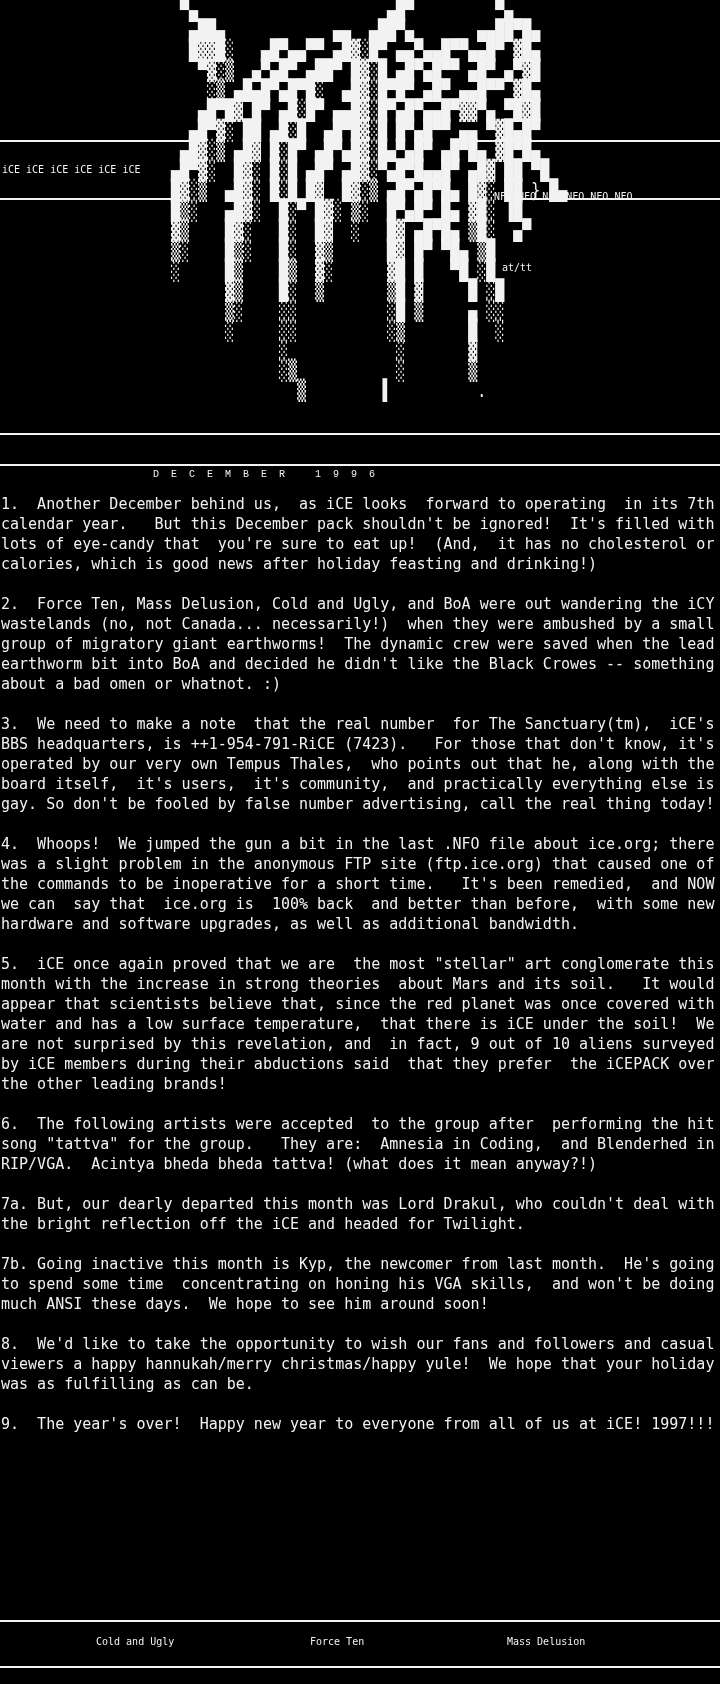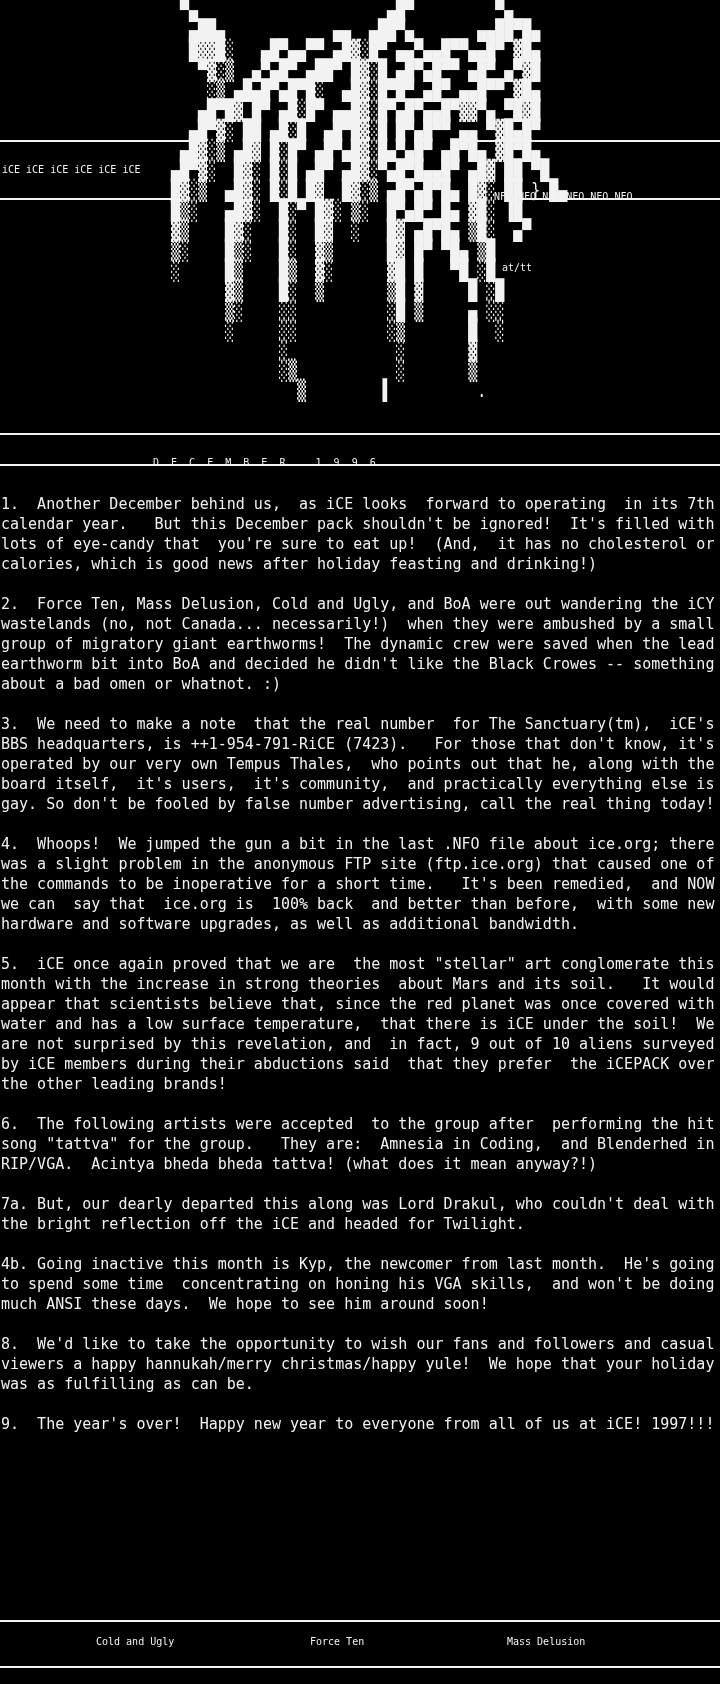--- a/index.html
+++ b/index.html
@@ -19,21 +19,21 @@
   }
   #logo-art{
     top:0;left:144px;
     font-size:20px;line-height:20px;
     transform:scaleX(0.7478);
     transform-origin:0 0;
   }
   #ice-marquee{top:160px;left:2px;}
   #nfo-marquee{top:160px;left:494px;margin-top:27px;}
   #logo-sig{top:238px;left:502px;margin-top:20px;}
-  #month-banner{top:453px;left:153px;}
+  #month-banner{top:465px;left:153px;font-family:Liberation Mono, monospace;}
   .rule{position:absolute;height:2px;background:#f2f2f2;}
   #rule-ice-top{top:140px;left:0;width:193px;}
   #rule-nfo-top{top:140px;left:464px;width:256px;}
   #rule-ice-bottom{top:198px;left:0;width:179px;}
   #rule-nfo-bottom{top:198px;left:513px;width:207px;}
   #rule-dec-top{top:433px;left:0;width:720px;}
   #rule-dec-bottom{top:464px;left:0;width:720px;}
   #rule-foot-top{top:1620px;left:0;width:720px;}
   #rule-foot-bottom{top:1666px;left:0;width:720px;}
   #nfo-body{top:494px;left:1px;width:651px;position:absolute;}
@@ -109,23 +109,23 @@
       <pre class="para">5.  iCE once again proved that we are  the most "stellar" art conglomerate this
 month with the increase in strong theories  about Mars and its soil.   It would
 appear that scientists believe that, since the red planet was once covered with
 water and has a low surface temperature,  that there is iCE under the soil!  We
 are not surprised by this revelation, and  in fact, 9 out of 10 aliens surveyed
 by iCE members during their abductions said  that they prefer  the iCEPACK over
 the other leading brands!</pre>
       <pre class="para">6.  The following artists were accepted  to the group after  performing the hit
 song "tattva" for the group.   They are:  Amnesia in Coding,  and Blenderhed in
 RIP/VGA.  Acintya bheda bheda tattva! (what does it mean anyway?!)</pre>
-      <pre class="para">7a. But, our dearly departed this along was Lord Drakul, who couldn't deal with
+      <pre class="para">7a. But, our dearly departed this month was Lord Drakul, who couldn't deal with
 the bright reflection off the iCE and headed for Twilight.</pre>
-      <pre class="para">4b. Going inactive this month is Kyp, the newcomer from last month.  He's going
+      <pre class="para">7b. Going inactive this month is Kyp, the newcomer from last month.  He's going
 to spend some time  concentrating on honing his VGA skills,  and won't be doing
 much ANSI these days.  We hope to see him around soon!</pre>
       <pre class="para">8.  We'd like to take the opportunity to wish our fans and followers and casual
 viewers a happy hannukah/merry christmas/happy yule!  We hope that your holiday
 was as fulfilling as can be.</pre>
       <pre class="para">9.  The year's over!  Happy new year to everyone from all of us at iCE! 1997!!!</pre>
     </div>
 
   <div id="rule-foot-top" class="rule"></div>
   <pre id="footer-cold" class="mono">Cold and Ugly</pre>

